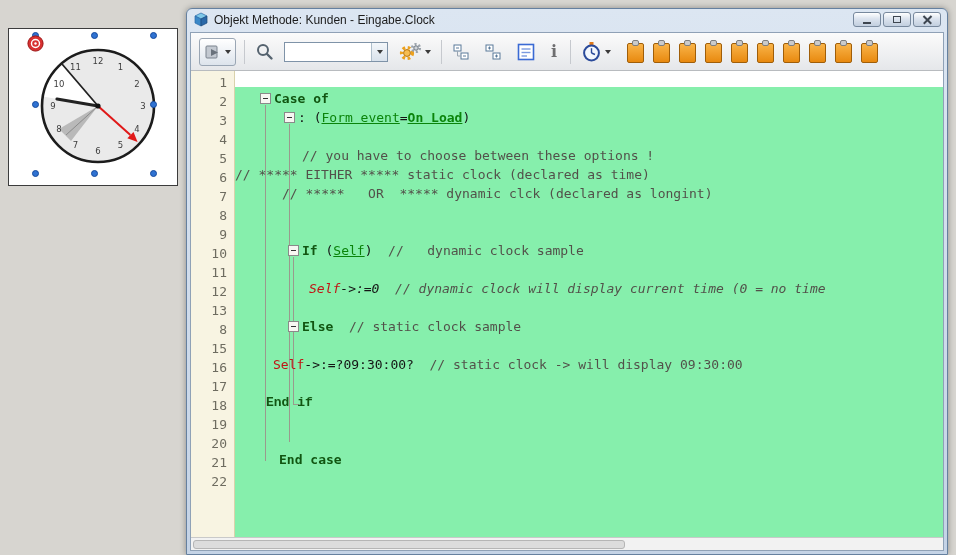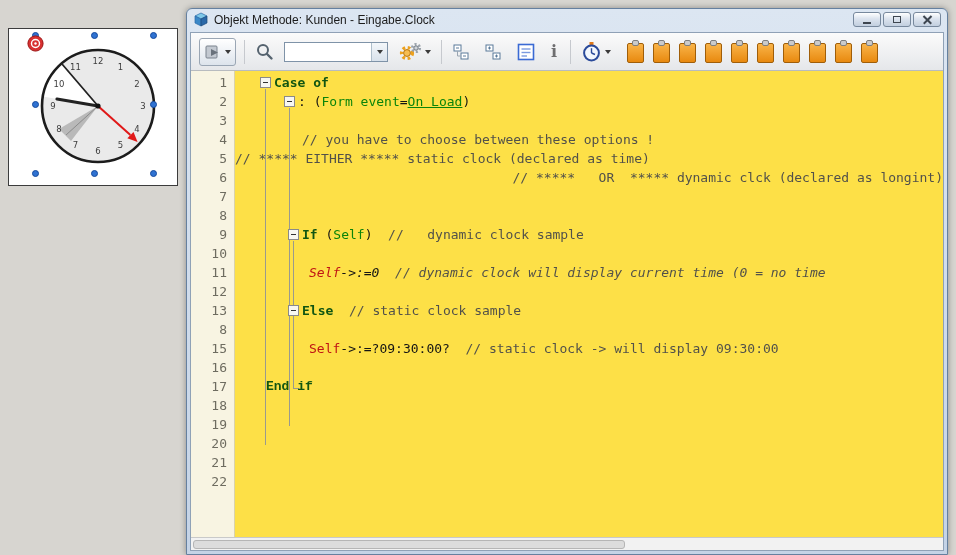--- a/index.html
+++ b/index.html
@@ -94,37 +94,37 @@
   
   .editor{flex:1;display:flex;overflow:hidden;}
   .gutter{
     flex:0 0 44px;background:#f8f4e2;border-right:1px solid #d9d2ac;
     padding-top:4px;box-sizing:border-box;
   }
   .gnum{
     height:19px;line-height:19px;text-align:right;padding-right:7px;
     font:13px "DejaVu Sans Mono",monospace;color:#6e6c60;
   }
-  .code{flex:1;position:relative;background:#fde047;padding-top:4px;overflow:hidden;box-sizing:border-box;}
+  .code{flex:1;position:relative;background:#86efac;padding-top:4px;overflow:hidden;box-sizing:border-box;margin-top:16px;}
   .rails{position:absolute;left:0;top:0;right:0;bottom:0;}
   .rail{position:absolute;width:1px;background:#9a9a8d;}
   .rail-h{position:absolute;width:6px;height:1px;background:#9a9a8d;}
   .cl{
     height:19px;line-height:19px;white-space:pre;position:relative;z-index:1;
     font:13px "DejaVu Sans Mono",monospace;box-sizing:border-box;
   }
   .fold{
     display:inline-block;width:11px;height:11px;box-sizing:border-box;
     border:1px solid #8a8a8a;background:#f7f7f2;position:relative;
     vertical-align:middle;margin-right:3px;top:-1px;
   }
   .fold::after{content:"";position:absolute;left:2px;right:2px;top:4px;height:1px;background:#333;}
   .sg-kw{color:#115511;font-weight:bold;}
-  .sg-cmd{color:#0a840a;}
-  .sg-const{color:#0a840a;text-decoration:underline;}
+  .sg-cmd{color:#0a840a;text-decoration:underline;}
+  .sg-const{color:#0a840a;text-decoration:underline;font-weight:bold;}
   .sg-self{color:#c01414;}
   .sg-cmt{color:#52514a;}
   .sg-pl{color:#141414;}
 
   
   .hscroll{flex:0 0 12px;border-top:1px solid #c9c9c9;background:#f2f2f2;position:relative;}
   .hthumb{
     position:absolute;left:2px;top:2px;width:430px;height:7px;
     background:#dcdcdc;border:1px solid #b5b5b5;border-radius:3px;
   }
@@ -345,34 +345,35 @@
             <div class="rail" style="left: 54px; top: 37px; height: 318px;"></div>
             <div class="rail" style="left: 58px; top: 170px; height: 147px;"></div>
             <div class="rail-h" style="left: 58px; top: 317px;"></div>
           </div>
         <div>
             <div class="cl" style="padding-left: 25px;"><span class="fold"></span><span class="sg-kw">Case of</span></div>
             <div class="cl" style="padding-left: 49px;"><span class="fold"></span><span class="sg-pl">: (</span><span class="sg-cmd">Form event</span><span class="sg-pl">=</span><span class="sg-const">On Load</span><span class="sg-pl">)</span></div>
             <div class="cl" style="padding-left: 0px;"></div>
             <div class="cl" style="padding-left: 67px;"><span class="sg-cmt">// you have to choose between these options !</span></div>
             <div class="cl" style=""><span class="sg-cmt">// ***** EITHER ***** static clock (declared as time)</span></div>
-            <div class="cl" style="padding-left: 47px; text-align: right;"><span class="sg-cmt">// *****   OR  ***** dynamic clck (declared as longint)</span></div>
+            <div class="cl" style="padding-left: 47px;"><span class="sg-cmt">// *****   OR  ***** dynamic clck (declared as longint)</span></div>
             <div class="cl" style="padding-left: 0px;"></div>
             <div class="cl" style="padding-left: 0px;"></div>
             <div class="cl" style="padding-left: 53px;"><span class="fold"></span><span class="sg-kw">If</span><span class="sg-pl"> (</span><span class="sg-cmd">Self</span><span class="sg-pl">)</span><span class="sg-cmt">  //   dynamic clock sample</span></div>
             <div class="cl" style="padding-left: 0px;"></div>
             <div class="cl" style="padding-left: 74px; font-style: italic;"><span class="sg-self">Self</span><span class="sg-pl">-&gt;:=0</span><span class="sg-cmt">  // dynamic clock will display current time (0 = no time</span></div>
             <div class="cl" style="padding-left: 0px;"></div>
             <div class="cl" style="padding-left: 53px;"><span class="fold"></span><span class="sg-kw">Else</span><span class="sg-cmt">  // static clock sample</span></div>
             <div class="cl" style="padding-left: 0px;"></div>
-            <div class="cl" style="padding-left: 74px;"><span class="sg-self">Self</span><span class="sg-pl">-&gt;:=?09:30:00?</span><span class="sg-cmt">  // static clock -&gt; will display 09:30:00</span></div>
+            <div class="cl" style="padding-left: 38px;"><span class="sg-self">Self</span><span class="sg-pl">-&gt;:=?09:30:00?</span><span class="sg-cmt">  // static clock -&gt; will display 09:30:00</span></div>
             <div class="cl" style="padding-left: 0px;"></div>
             <div class="cl" style="padding-left: 31px; font-family: Liberation Mono, monospace;"><span class="sg-kw">End if</span></div>
             <div class="cl" style="padding-left: 0px;"></div>
             <div class="cl" style="padding-left: 0px;"></div>
+            <div class="cl" style="padding-left: 44px;"><span class="sg-kw">End case</span></div>
             <div class="cl" style="padding-left: 0px;"></div>
             <div class="cl" style="padding-left: 0px;"></div>
           </div>
       </div>
     </div>
 
     <div class="hscroll">
       <div class="hthumb"></div>
     </div>
 

